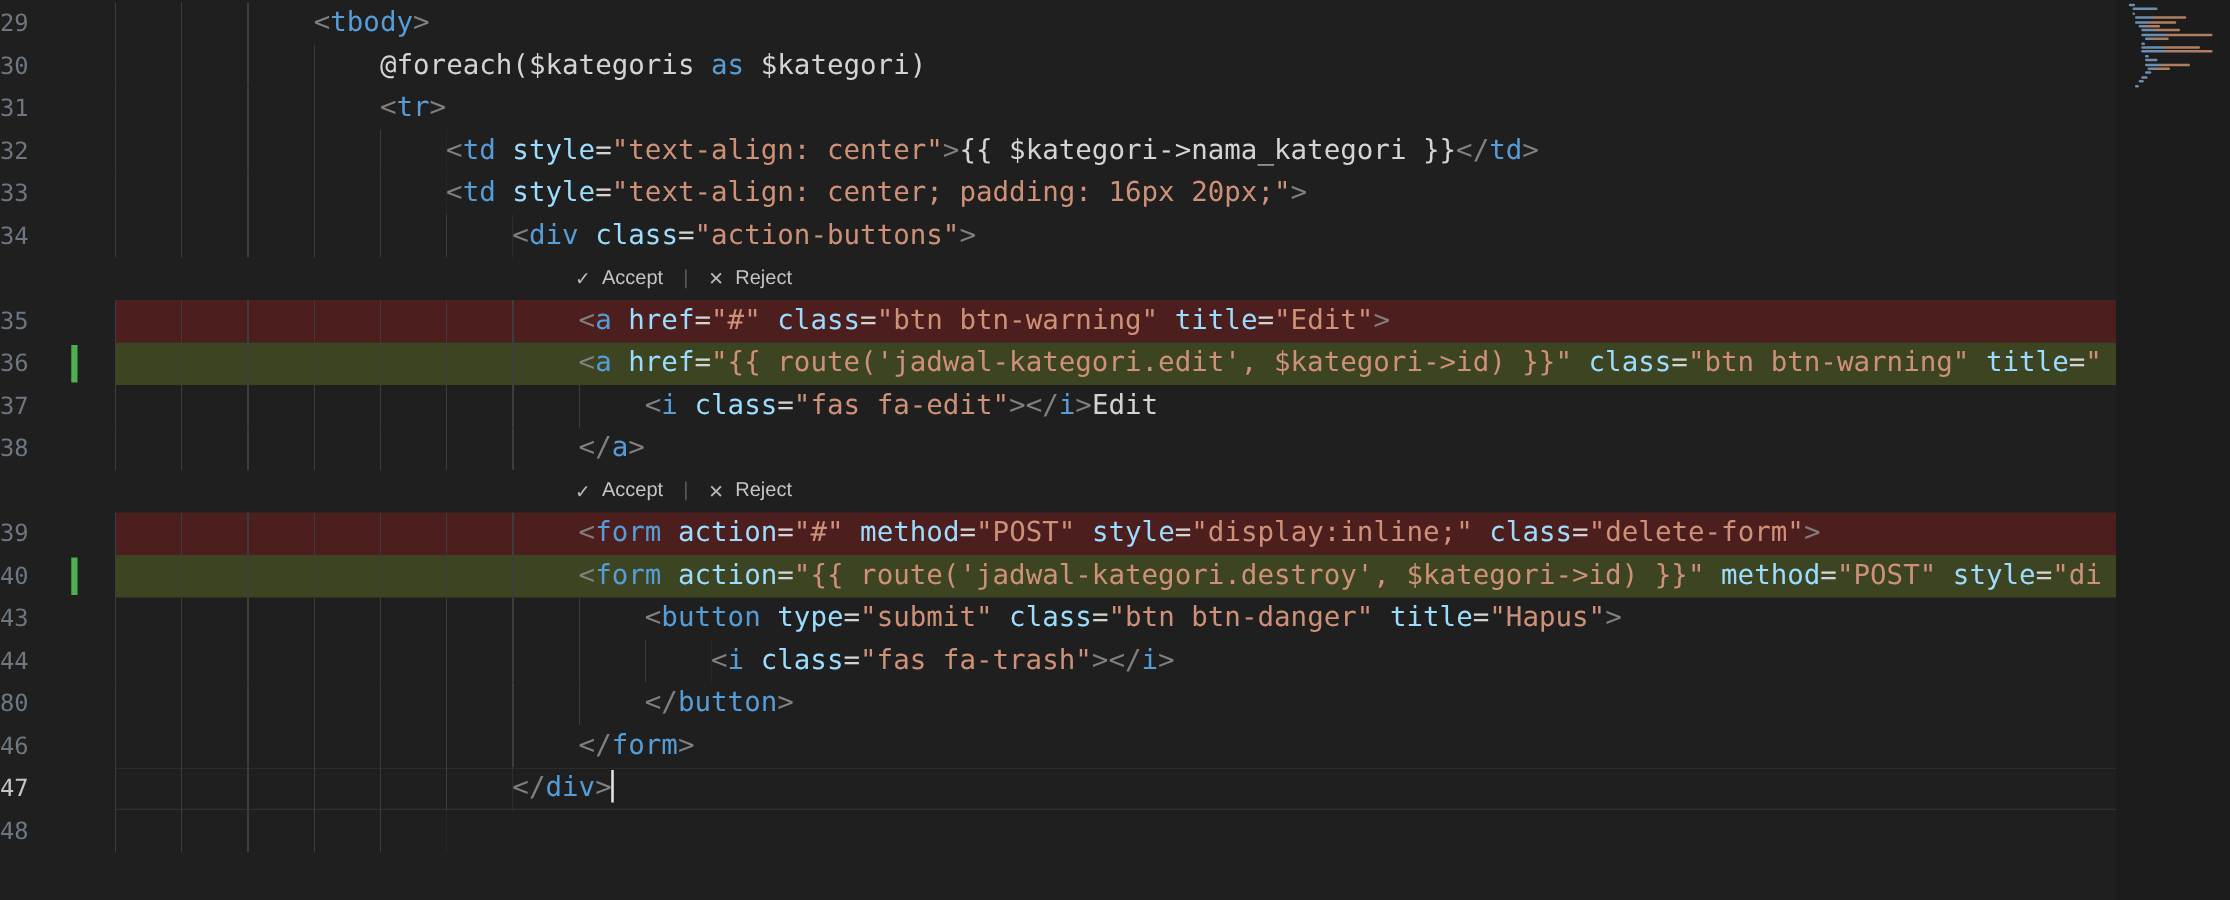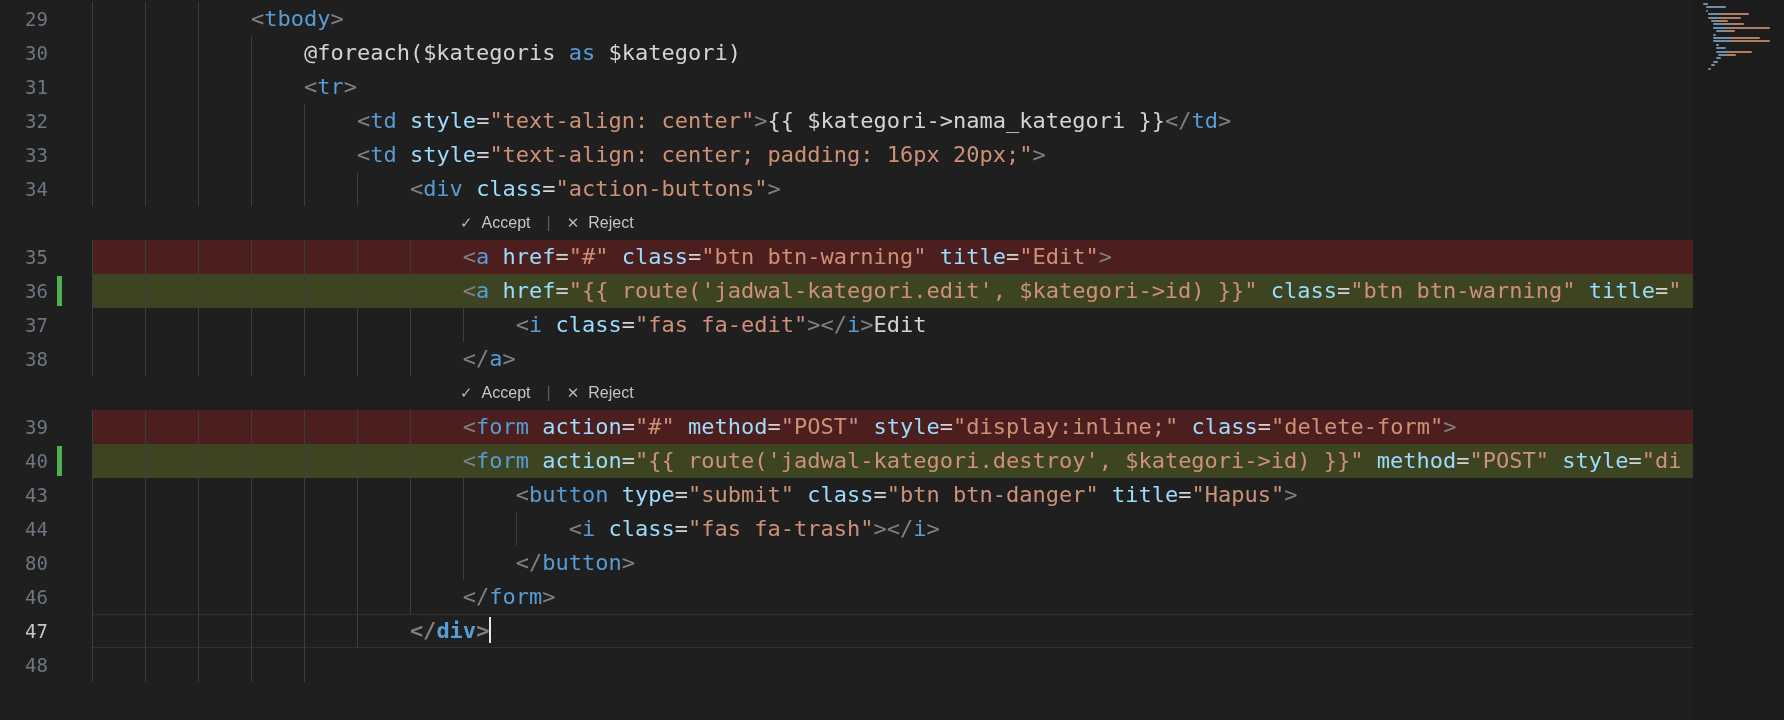--- a/index.html
+++ b/index.html
@@ -5,27 +5,27 @@
   html,body{margin:0;padding:0;background:#1f1f1f;}
   body{width:1784px;height:720px;overflow:hidden;position:relative;
        font-family:"DejaVu Sans Mono",monospace;}
   .editor{position:absolute;inset:0;background:var(--editor-bg,#1f1f1f);}
   .code-area{position:absolute;left:0;top:0;bottom:0;right:91px;overflow:hidden;padding-top:2px;}
   .minimap{position:absolute;top:0;right:0;width:91px;height:100%;background:var(--minimap-bg,#1c1c1c);}
   .mrow{position:absolute;height:2px;border-radius:1px;opacity:.85;}
 
   .row{display:flex;height:34px;line-height:34px;font-size:22px;white-space:pre;color:var(--text,#d4d4d4);}
   .gutter{flex:0 0 92px;position:relative;font-size:19px;}
-  .num{display:block;width:48px;text-align:right;color:var(--line-number,#6e7681);}
+  .num{display:block;width:48px;color:var(--line-number,#6e7681);}
   .row.active .num{color:var(--active-line-number,#c6c6c6);}
   .marker{position:absolute;left:57px;top:2px;bottom:2px;width:5px;background:var(--gutter-added-marker,#4caf50);}
   .content{flex:1;overflow:hidden;position:relative;}
   .row.del .content{background:var(--deleted-line-bg,#4d1e1e);}
   .row.add .content{background:var(--added-line-bg,#3d4422);}
-  .row.active .content{box-shadow:inset 0 1px 0 var(--active-line-border,#303030),inset 0 -1px 0 var(--active-line-border,#303030);font-weight:bold;}
+  .row.active .content{box-shadow:inset 0 1px 0 var(--active-line-border,#303030),inset 0 -1px 0 var(--active-line-border,#303030);}
   .ind{display:inline-block;vertical-align:top;height:34px;
        background:repeating-linear-gradient(90deg,var(--indent-guide,#3d3d3d) 0 1px,transparent 1px 4ch);}
   .tk-p{color:var(--punctuation,#808080);}
   .tk-t{color:var(--tag,#569cd6);text-align:right;}
   .tk-a{color:var(--attribute,#9cdcfe);text-align:right;}
   .tk-s{color:var(--string,#ce9178);}
   .tk-w{color:var(--text,#d4d4d4);}
   .tk-k{color:var(--keyword,#569cd6);}
   .cursor{display:inline-block;width:2px;height:26px;margin-bottom:-5px;background:var(--cursor,#e8e8e8);}
 

